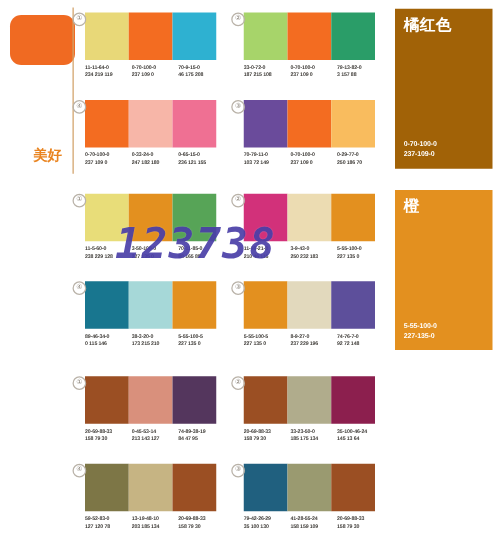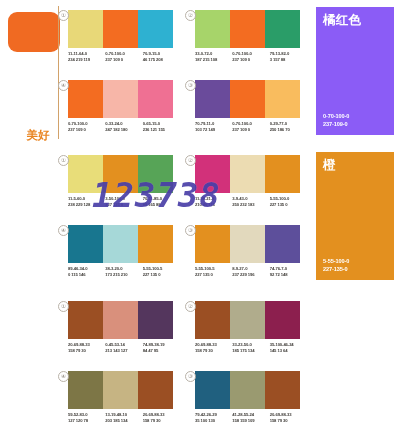--- a/index.html
+++ b/index.html
@@ -16,21 +16,21 @@
   .band{position:relative;width:401px;height:145.3px;box-sizing:border-box;}
 
   
   .leftcol{position:absolute;left:0;top:0;width:68px;height:100%;}
   .bigchip{
     position:absolute;left:8px;top:12px;width:52px;height:40px;
     border-radius:9px;
   }
   .vrule{position:absolute;left:58px;top:6px;width:1.2px;height:133px;}
   .moodword{
-    position:absolute;left:26px;bottom:4px;width:24px;
+    position:absolute;left:26px;bottom:14px;width:24px;
     font-size:11.5px;line-height:12.5px;font-weight:bold;
     text-align:center;letter-spacing:0px;
   }
 
   
   .group{position:absolute;width:112px;}
   .gnum{
     position:absolute;left:-10px;top:0px;
     width:9px;height:9px;border-radius:50%;
     border:0.8px solid #b9b2a8;color:#8a8379;
@@ -151,21 +151,21 @@
             <span>0-70-100-0</span>
             <span>0-29-77-0</span>
           </div>
           <div class="codeline">
             <span>103 72 149</span>
             <span>237 109 0</span>
             <span>250 186 70</span>
           </div>
         </div>
       </div>
-      <div class="feature" style="background: #8b5cf6; text-decoration: underline;">
+      <div class="feature" style="background: #a16207; text-decoration: underline;">
         <div class="fname">橘红色</div>
         <div class="fcodes">
           <div class="fcode">0-70-100-0</div>
           <div class="fcode">237-109-0</div>
         </div>
       </div>
     </div>
     <div class="band" style="top: 145.3px; position: absolute; left: 0px;">
       <div class="group" style="left: 68px; top: 10px;">
         <div class="gnum">①</div>

